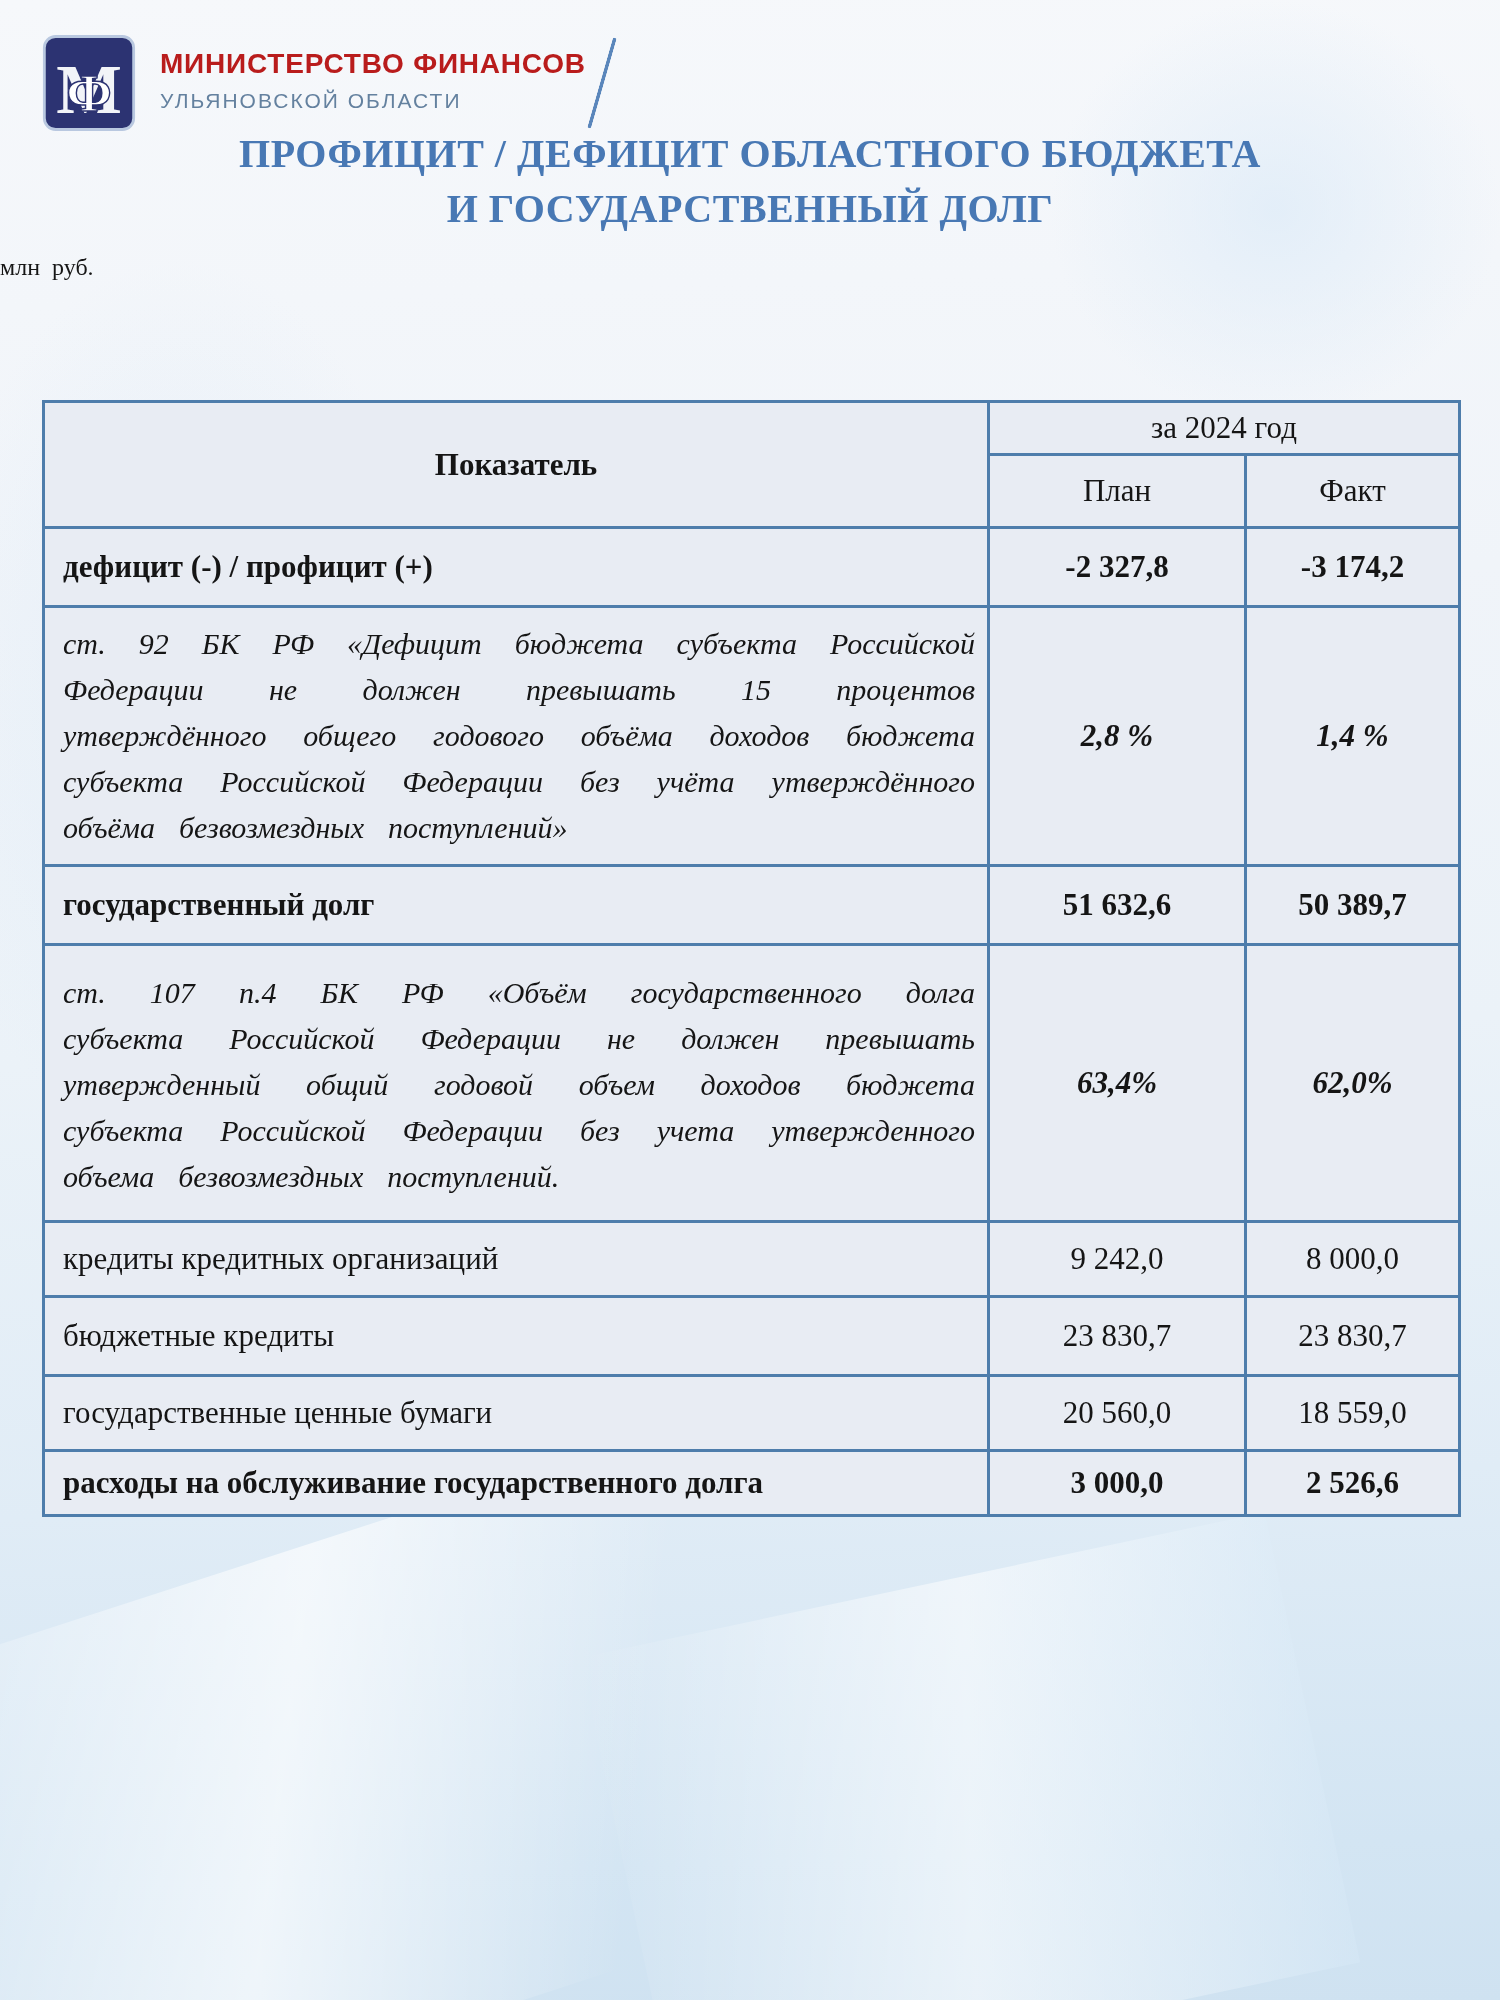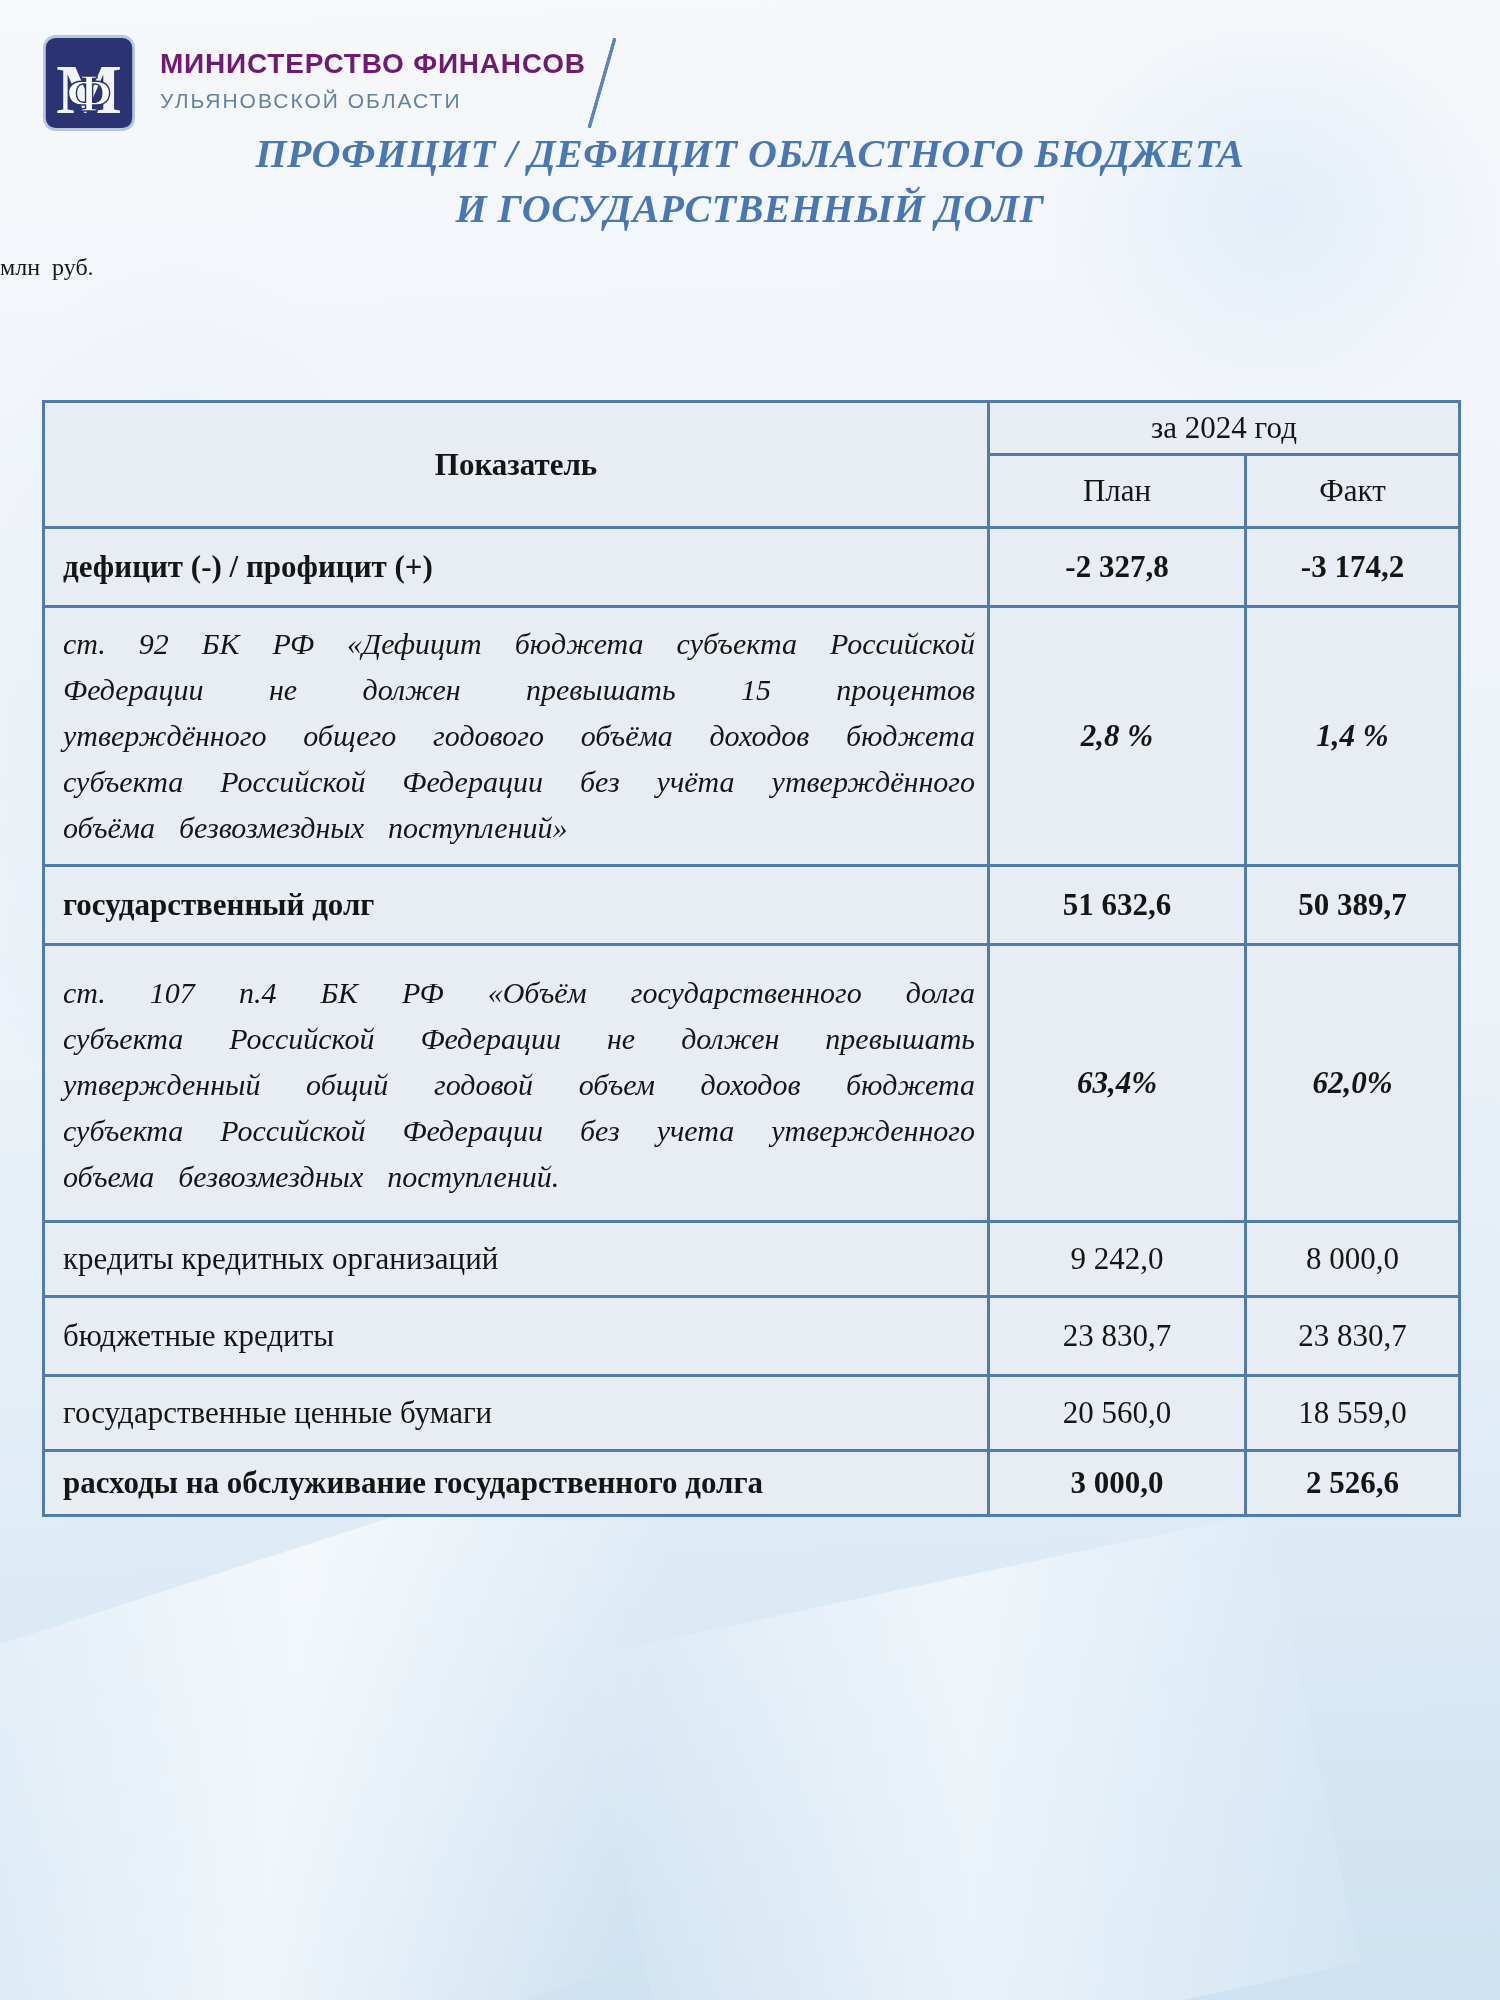--- a/index.html
+++ b/index.html
@@ -18,28 +18,28 @@
     transform:rotate(-12deg);}
   .bg-streak.s3{left:1050px;top:0;width:450px;height:420px;
     background:radial-gradient(closest-side,rgba(223,236,248,.8),rgba(223,236,248,0));}
   .bg-streak.s4{left:-80px;top:260px;width:520px;height:900px;
     background:radial-gradient(closest-side,rgba(222,235,247,.6),rgba(222,235,247,0));}
 
   
   .org-header{position:absolute;left:42px;top:34px;display:flex;align-items:flex-start;}
   .logo-shield{width:94px;height:98px;flex:0 0 auto;}
   .org-text{margin-left:24px;margin-top:14px;font-family:"Liberation Sans","DejaVu Sans",sans-serif;}
-  .org-line1{font-size:28px;font-weight:700;color:#701a75;letter-spacing:.8px;}
+  .org-line1{font-size:28px;font-weight:700;color:#b91c1c;letter-spacing:.8px;}
   .org-line2{font-size:21px;font-weight:400;color:#64819f;letter-spacing:2px;margin-top:9px;}
   .org-slash{position:absolute;left:600px;top:36px;width:0;height:94px;
     border-left:4px solid #4a7ab5;border-radius:2px;transform:rotate(16deg);opacity:.9;}
 
   
   .page-title{position:absolute;left:0;top:126px;width:100%;text-align:center;
-    font-weight:700;font-size:40px;line-height:55px;color:#4878b4;letter-spacing:.5px;font-style:italic;}
+    font-weight:700;font-size:40px;line-height:55px;color:#4878b4;letter-spacing:.5px;}
 
   
   .units{position:absolute;left:0;top:254px;width:1072px;text-align:left;
     font-size:24px;color:#161616;white-space:pre;}
 
   
   .budget-table{position:absolute;left:42px;top:400px;width:1416px;
     border-collapse:collapse;table-layout:fixed;background:#e8ecf3;
     font-size:31px;color:#151515;}
   .budget-table td{border:3px solid #4e7dab;vertical-align:middle;padding:4px 10px;}

